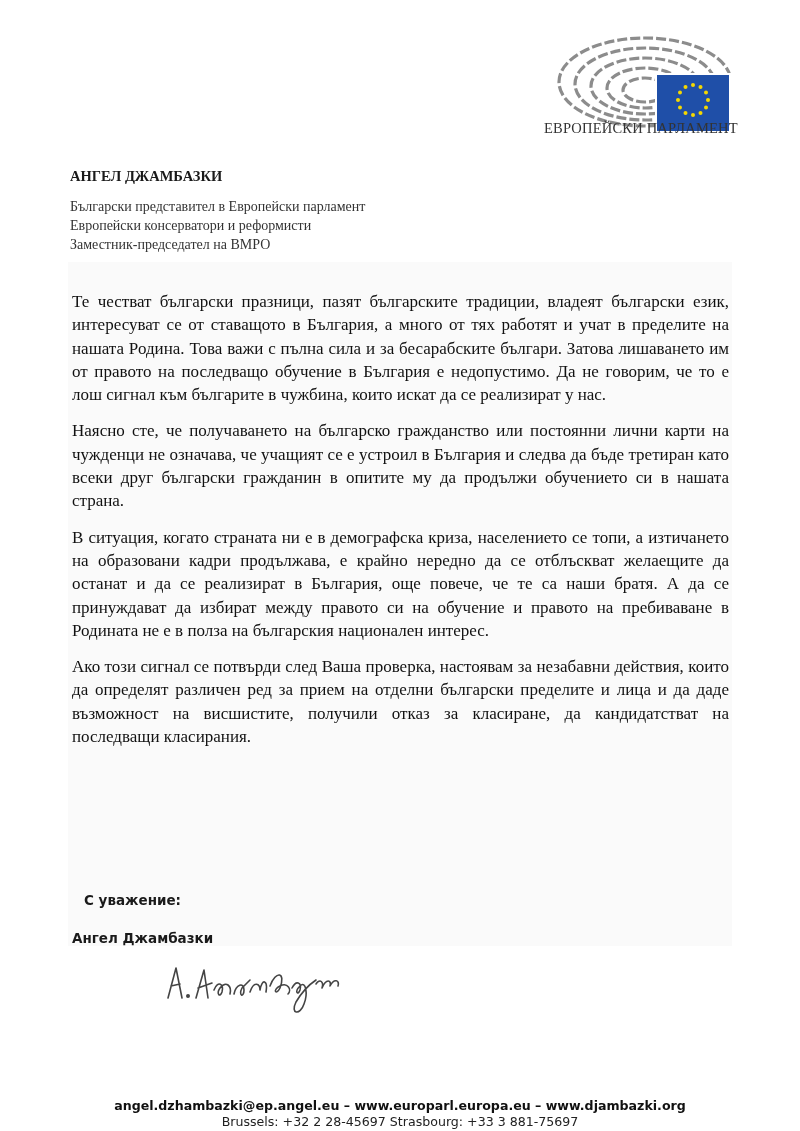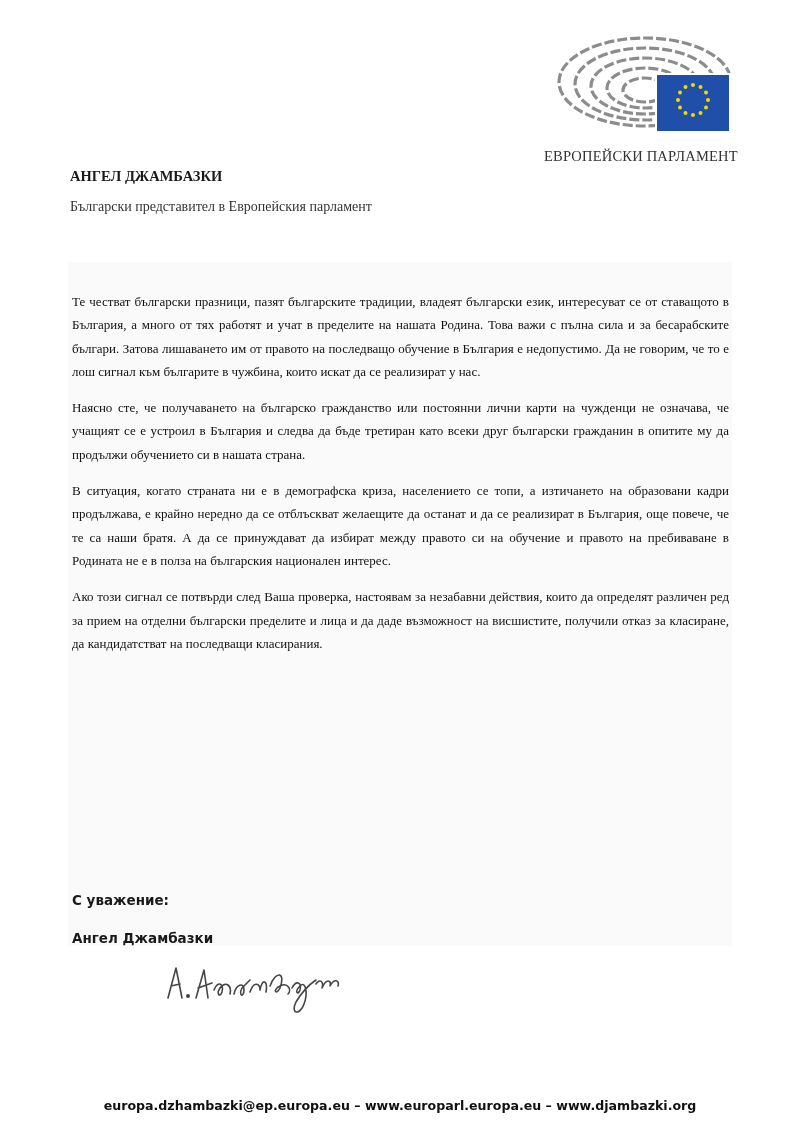--- a/index.html
+++ b/index.html
@@ -1,37 +1,37 @@
 <!DOCTYPE html>
 <html><head>
 <meta charset="utf-8">
 <style>
   html, body { margin: 0; padding: 0; background: #ffffff; }
   body { width: 800px; height: 1131px; position: relative; overflow: hidden;
          font-family: "Liberation Serif", "DejaVu Serif", serif; color: #1a1a1a; }
 
   .logo { position: absolute; left: 530px; top: 28px; width: 240px; height: 125px; }
   .logo svg { position: absolute; left: 0; top: 0; }
-  .logo-caption { position: absolute; left: 14px; top: 120px; font-size: 14.5px;
+  .logo-caption { position: absolute; left: 14px; top: 92px; font-size: 14.5px;
                   letter-spacing: 0.2px; color: #333; white-space: nowrap;
                   font-family: "Liberation Serif", serif; }
 
   .sender { position: absolute; left: 70px; top: 168px; }
   .sender-name { font-weight: bold; font-size: 14.5px; margin: 0 0 12px 0; }
   .sender-line { font-size: 14px; line-height: 19px; color: #333; }
 
   .body-bg { position: absolute; left: 68px; top: 262px; width: 664px; height: 684px;
              background: #fafafa; }
 
   .body { position: absolute; left: 72px; top: 290px; width: 657px;
-          font-family: "Liberation Serif", serif; font-size: 13px; line-height: 23.3px;
+          font-family: "Liberation Serif", serif; font-size: 17px; line-height: 23.3px;
           text-align: justify; color: #111; }
   .body p { margin: 0 0 13px 0; }
 
-  .closing { position: absolute; left: 72px; top: 892px; font-family: "DejaVu Sans", sans-serif;
+  .closing { position: absolute; left: 84px; top: 892px; font-family: "DejaVu Sans", sans-serif;
              font-weight: bold; font-size: 13.5px; }
   .signer { position: absolute; left: 72px; top: 930px; font-family: "DejaVu Sans", sans-serif;
             font-weight: bold; font-size: 13.5px; }
   .signature { position: absolute; left: 140px; top: 950px; width: 230px; height: 80px; }
 
   .footer { position: absolute; left: 0; top: 1098px; width: 800px; text-align: center;
             font-family: "DejaVu Sans", sans-serif; }
   .footer-contacts { font-weight: bold; font-size: 12.6px; color: #111; line-height: 16px; }
   .footer-phones { font-size: 12.6px; color: #222; line-height: 16px; }
 </style>
@@ -62,21 +62,23 @@
       <circle cx="148" cy="72" r="2"></circle>
       <circle cx="150" cy="64.5" r="2"></circle>
       <circle cx="155.5" cy="59" r="2"></circle>
     </g>
   </svg>
   <div class="logo-caption">ЕВРОПЕЙСКИ ПАРЛАМЕНТ</div>
 </div>
 
 <div class="sender">
   <div class="sender-name">АНГЕЛ ДЖАМБАЗКИ</div>
-  <div class="sender-line">Български представител в Европейския парламент</div>
+  <div class="sender-line">Български представител в Европейски парламент</div>
+  <div class="sender-line">Европейски консерватори и реформисти</div>
+  <div class="sender-line">Заместник-председател на ВМРО</div>
 </div>
 
 <div class="body-bg"></div>
 <div class="body">
   <p>Те честват български празници, пазят българските традиции, владеят български език, интересуват се от ставащото в България, а много от тях работят и учат в пределите на нашата Родина. Това важи с пълна сила и за бесарабските българи. Затова лишаването им от правото на последващо обучение в България е недопустимо. Да не говорим, че то е лош сигнал към българите в чужбина, които искат да се реализират у нас.</p>
   <p>Наясно сте, че получаването на българско гражданство или постоянни лични карти на чужденци не означава, че учащият се е устроил в България и следва да бъде третиран като всеки друг български гражданин в опитите му да продължи обучението си в нашата страна.</p>
   <p>В ситуация, когато страната ни е в демографска криза, населението се топи, а изтичането на образовани кадри продължава, е крайно нередно да се отблъскват желаещите да останат и да се реализират в България, още повече, че те са наши братя. А да се принуждават да избират между правото си на обучение и правото на пребиваване в Родината не е в полза на българския национален интерес.</p>
   <p>Ако този сигнал се потвърди след Ваша проверка, настоявам за незабавни действия, които да определят различен ред за прием на отделни български пределите и лица и да даде възможност на висшистите, получили отказ за класиране, да кандидатстват на последващи класирания.</p>
 </div>
 
@@ -92,14 +94,15 @@
       <path d="M94 44 C96 34 104 32 104 40 C104 48 98 46 102 38 L110 30"></path>
       <path d="M110 42 C114 30 120 34 120 40 C122 28 128 30 126 42"></path>
       <path d="M130 36 C136 20 146 22 140 38 C136 46 132 40 140 36 C148 32 152 40 148 44"></path>
       <path d="M152 38 C156 30 162 32 160 40 C158 46 154 42 160 36 C166 30 168 44 164 54 C160 66 150 64 156 52 C162 42 170 34 176 30"></path>
       <path d="M176 34 C180 28 184 32 182 38 C186 28 192 30 190 36 C194 28 200 30 198 36"></path>
     </g>
   </svg>
 </div>
 
 <div class="footer">
-  <div class="footer-contacts">europa.dzhambazki@ep.europa.eu – www.europarl.europa.eu – www.djambazki.org</div>
+  <div class="footer-contacts">angel.dzhambazki@ep.angel.eu – www.europarl.europa.eu – www.djambazki.org</div>
+  <div class="footer-phones">Brussels: +32 2 28-45697 Strasbourg: +33 3 881-75697</div>
 </div>
 
 </body></html>

